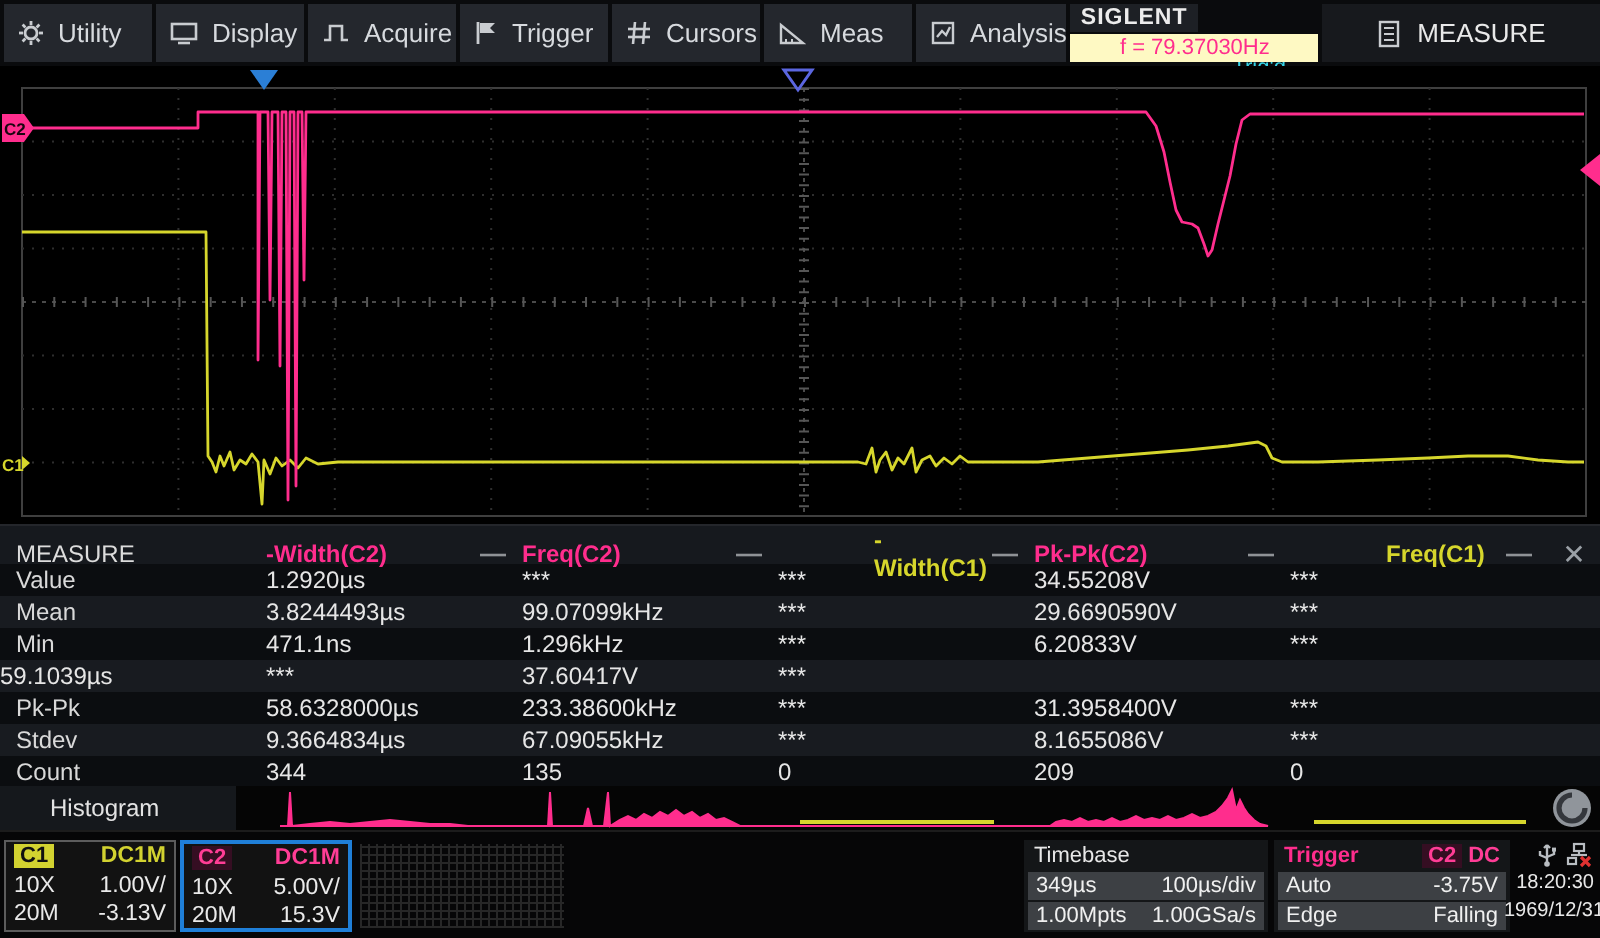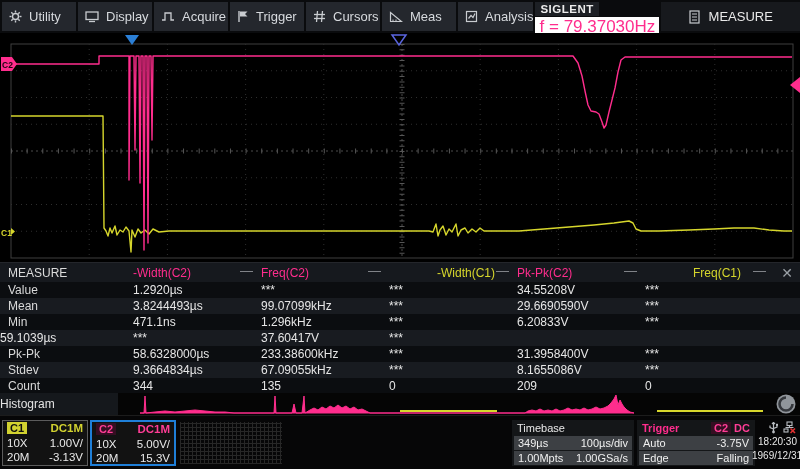--- a/index.html
+++ b/index.html
@@ -9,41 +9,41 @@
   .menubar{position:absolute;top:0;left:0;width:800px;height:33px;background:#0a0b0d;
            display:flex;gap:2px;padding:2px 0 2px 2px;box-sizing:border-box;}
   .menu-item{flex:0 0 74px;background:#24272d;color:#d7dade;font-size:13px;
              display:flex;align-items:center;gap:7px;padding-left:7px;box-sizing:border-box;cursor:default;text-align:right;}
   .menu-item svg{flex:0 0 auto;}
   .status-block{flex:0 0 124px;display:flex;flex-direction:column;gap:1px;}
   .status-top{display:flex;gap:1px;height:14px;}
   .brand{background:#1d2025;color:#ececec;font-weight:bold;font-size:11.5px;letter-spacing:.5px;
          display:flex;align-items:center;padding:0 5px;}
   .trigd{background:#4c1d95;color:#35d4e7;font-size:11px;flex:1;display:flex;align-items:center;justify-content:center;margin-top:32px;}
-  .freq{background:#ffffff;color:#ff2d8d;font-size:17px;flex:1;display:flex;align-items:center;justify-content:center;}
+  .freq{background:#fef9c3;color:#ff2d8d;font-size:11px;flex:1;display:flex;align-items:center;justify-content:center;}
   .panel-block{flex:1;background:#17191d;color:#e9e9e9;font-size:13px;display:flex;
                align-items:center;justify-content:center;gap:9px;}
   
   .waveform{position:absolute;top:33px;left:0;width:800px;height:229px;background:#000;}
   
   .measure{position:absolute;top:262px;left:0;width:800px;height:131px;background:#07080a;font-size:12px;}
   .m-grid{display:grid;grid-template-columns:133px 128px 128px 128px 128px 129px 26px;align-items:center;}
   .m-header{height:19px;background:#16191e;border-top:1px solid #24262b;color:#d8d8d8;}
-  .m-col{display:flex;justify-content:space-between;align-items:flex-start;padding-right:8px;}
+  .m-col{display:flex;justify-content:space-between;align-items:center;padding-right:8px;font-weight:bold;}
   .minus{color:#8f9296;font-size:13px;line-height:10px;cursor:default;}
   .col-pink{color:#ff2d8d;} .col-yellow{color:#d6d62c;margin-left:48px;}
   .m-title{padding-left:8px;color:#dcdcdc;}
   .m-close{color:#9aa0a6;font-size:14px;text-align:center;cursor:default;}
   .m-row{height:16px;color:#e6e6e6;background:#0b0d10;}
   .m-row.alt{background:#181b20;}
   .m-label{padding-left:8px;color:#d9d9d9;}
   
   .hist{position:absolute;top:393px;left:0;width:800px;height:22px;background:#050505;}
   .hist-label{position:absolute;left:0;top:0;width:118px;height:22px;background:#15181c;color:#e3e3e3;
-              font-size:12px;line-height:22px;padding-left:0;box-sizing:border-box;}
+              font-size:12px;line-height:22px;padding-left:25px;box-sizing:border-box;}
   .hist svg{position:absolute;left:0;top:0;}
   
   .bottom{position:absolute;top:415px;left:0;width:800px;height:54px;background:#060607;border-top:1px solid #1c1c1c;}
   .chbox{position:absolute;top:4px;width:86px;height:46px;background:#121212;border:1px solid #5c5c5c;
          box-sizing:border-box;font-size:11.5px;color:#eaeaea;cursor:default;}
   .chbox.sel{border:2px solid #1f7fd8;}
   .ch-row{display:flex;justify-content:space-between;align-items:center;height:14.5px;padding:0 4px;}
   .chip1{background:#d2d230;color:#101010;font-weight:bold;padding:0 3px;font-size:11px;}
   .lab1{color:#d2d230;font-weight:bold;}
   .chip2{background:#350e22;color:#ff3d96;font-weight:bold;padding:0 3px;font-size:11px;}

